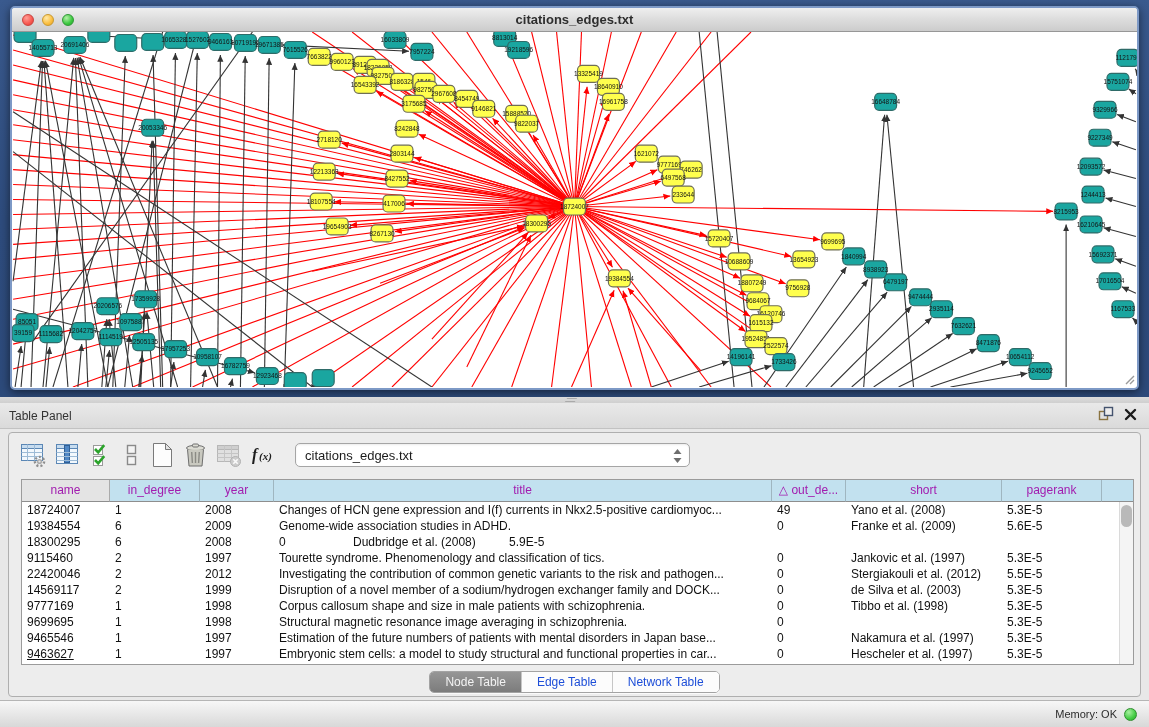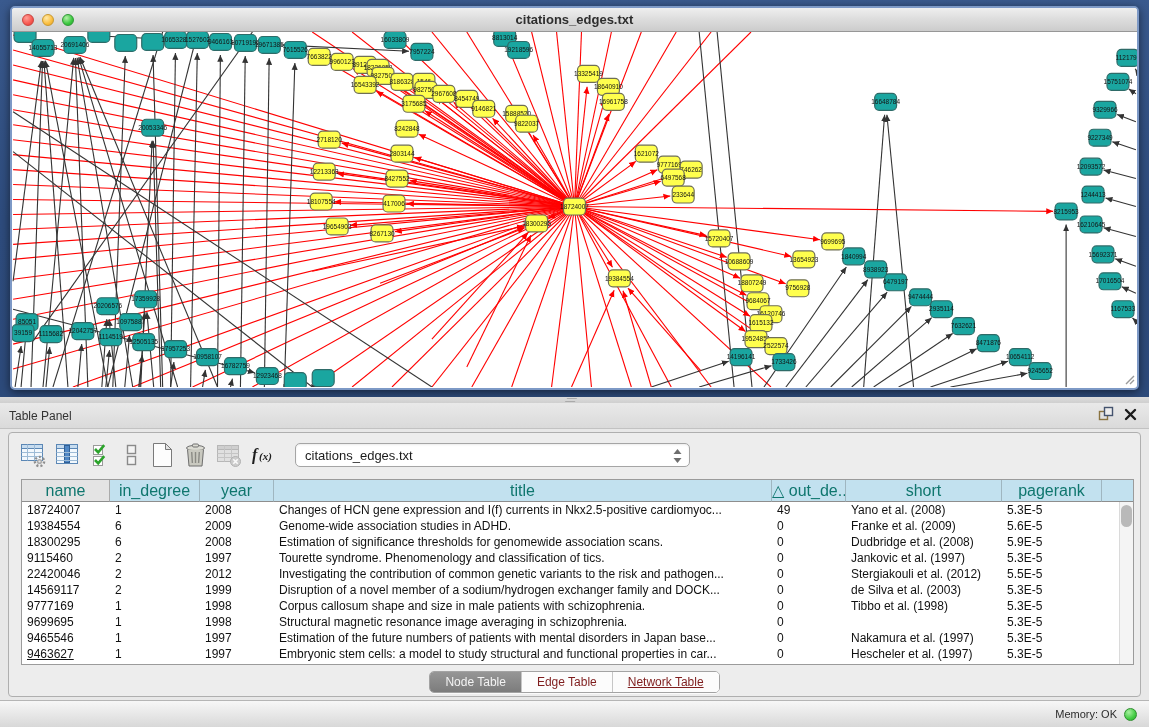--- a/index.html
+++ b/index.html
@@ -66,43 +66,43 @@
   #combo-value { font-size:13px; color:#1b1b1b; margin-left:9px; }
   #combo-arrows { position:absolute; right:7px; top:5px; }
 
   #table-box {
     position:relative; margin:2px 8px 0 12px; width:1113px; height:186px;
     border:1px solid #9B9B9B; background:#fff; overflow:hidden;
   }
   #thead { display:flex; height:22px; }
   .th {
     flex:0 0 auto; background:#C2E1EF; border-right:1px solid #9FB6C0; border-bottom:1px solid #8E8E8E;
-    font-size:16px; color:#0f766e; text-align:center; line-height:21px;
+    font-size:12px; color:#a21caf; text-align:center; line-height:21px;
     white-space:nowrap; overflow:hidden;
   }
   .th-first { background:#E4E4E4; border-right:1px solid #ABABAB; }
   .th-fill { flex:1 1 auto; background:#C2E1EF; border-bottom:1px solid #8E8E8E; }
   .tr { display:flex; height:16px; }
   .td {
     flex:0 0 auto; font-size:12px; color:#111; line-height:16px; padding:0 5px;
     white-space:nowrap; overflow:hidden;
   }
   #vscroll {
     position:absolute; right:0; top:22px; bottom:0; width:14px;
     background:#F4F4F4; border-left:1px solid #DADADA;
   }
   #vscroll-thumb { position:absolute; left:1px; top:3px; width:11px; height:22px; background:#B9B9B9; border-radius:6px; }
 
   #tabs-row { height:33px; display:flex; align-items:center; justify-content:center; }
   #tabctl {
     display:flex; border:1px solid #A3A3A3; border-radius:5px; overflow:hidden;
     background:#FCFCFC; box-shadow:0 1px 0 rgba(255,255,255,.7);
   }
-  .tab { padding:3px 15px; font-size:12px; color:#7f1d1d; border-right:1px solid #C6C6C6; background:#FCFCFC; }
-  .tab:last-child { border-right:none;text-decoration:underline; }
+  .tab { padding:3px 15px; font-size:12px; color:#1d4ed8; border-right:1px solid #C6C6C6; background:#FCFCFC; }
+  .tab:last-child { border-right:none; }
   .tab.active { background:linear-gradient(180deg,#969696,#7C7C7C); color:#F3F3F3; }
 
   #statusbar {
     position:absolute; left:0; right:0; bottom:0; height:27px;
     background:linear-gradient(180deg,#F7F7F7,#D8D8D8);
     border-top:1px solid #B5B5B5;
     display:flex; align-items:center; justify-content:flex-end;
   }
   #memory-label { font-size:11px; color:#2c2c2c; margin-right:7px; }
   #memory-dot {
@@ -630,21 +630,20 @@
             <div class="td" style="width: 74px;">2009</div>
             <div class="td" style="width: 498px;">Genome-wide association studies in ADHD.</div>
             <div class="td" style="width: 74px;">0</div>
             <div class="td" style="width: 156px;">Franke et al. (2009)</div>
             <div class="td" style="width: 100px;">5.6E-5</div>
           </div>
           <div class="tr">
             <div class="td" style="width: 88px;">18300295</div>
             <div class="td" style="width: 90px;">6</div>
             <div class="td" style="width: 74px;">2008</div>
-            <div class="td" style="width: 498px;">Estimation of significance thresholds for genomewide association scans.</div>
             <div class="td" style="width: 74px;">0</div>
             <div class="td" style="width: 156px;">Dudbridge et al. (2008)</div>
             <div class="td" style="width: 100px;">5.9E-5</div>
           </div>
           <div class="tr">
             <div class="td" style="width: 88px;">9115460</div>
             <div class="td" style="width: 90px;">2</div>
             <div class="td" style="width: 74px;">1997</div>
             <div class="td" style="width: 498px;">Tourette syndrome. Phenomenology and classification of tics.</div>
             <div class="td" style="width: 74px;">0</div>

